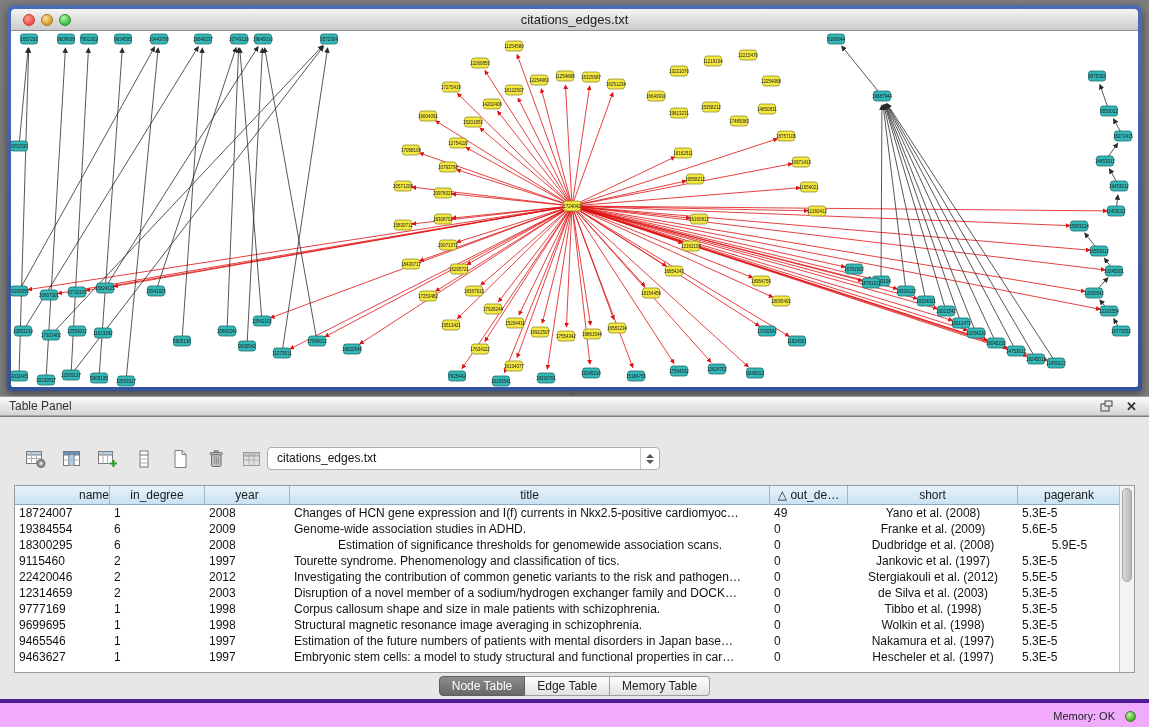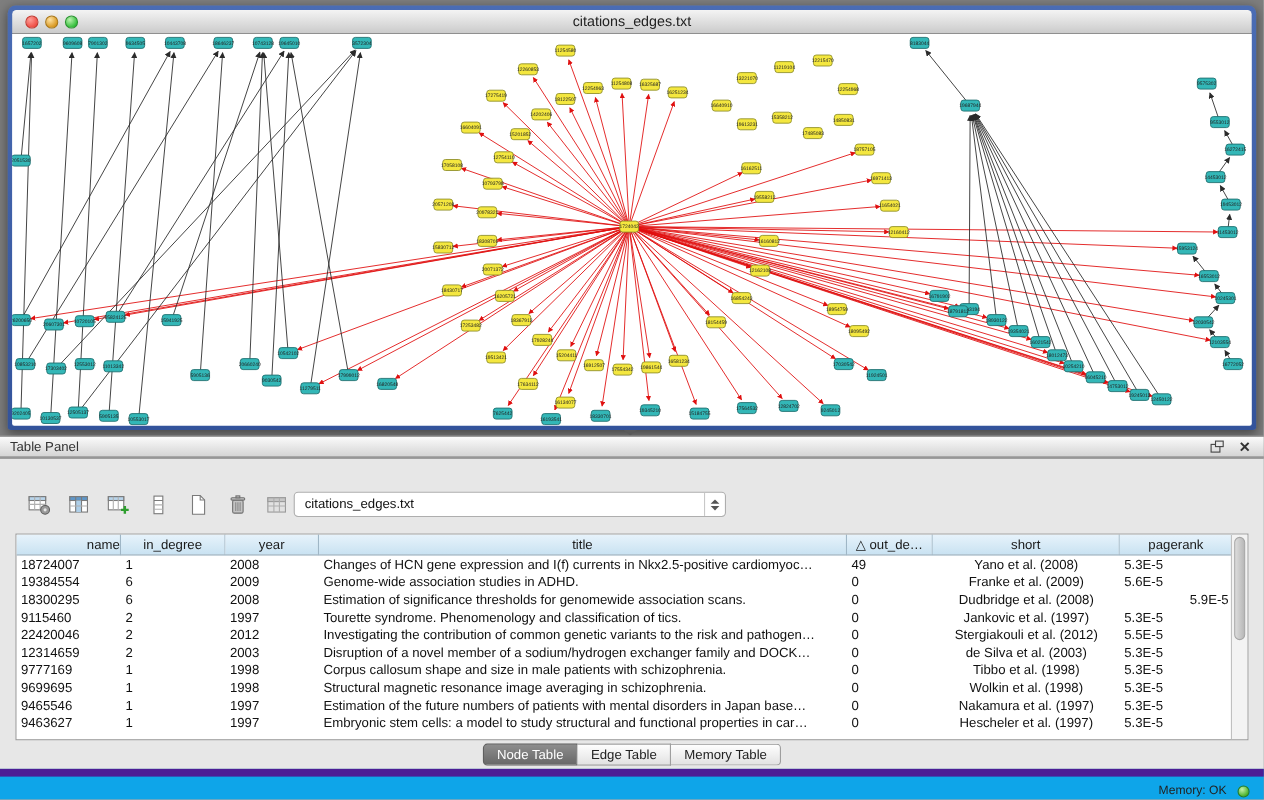--- a/index.html
+++ b/index.html
@@ -65,22 +65,22 @@
   .vthumb{position:absolute;left:2px;right:2px;top:2px;height:92px;border-radius:5px;
     background:linear-gradient(90deg,#dcdcdc,#b8b8b8);border:1px solid #a5a5a5;}
 
   .tabs{position:absolute;top:259px;left:0;width:100%;display:flex;justify-content:center;}
   .tab{height:20px;line-height:19px;padding:0 12px;font-size:12px;color:#222;
     background:linear-gradient(#fefefe,#e2e2e2);border:1px solid #9e9e9e;border-left:none;box-sizing:border-box;}
   .tab:first-child{border-left:1px solid #9e9e9e;border-radius:4px 0 0 4px;}
   .tab:last-child{border-radius:0 4px 4px 0;}
   .tab.selected{background:linear-gradient(#8d8d8d,#686868);color:#fff;border-color:#5f5f5f;}
 
-  .statusbar{position:absolute;bottom:0;left:0;width:100%;height:28px;background:#0ea5e9;
-    border-top:7px solid #4c1d95;box-sizing:border-box;}
+  .statusbar{position:absolute;bottom:0;left:0;width:100%;height:28px;background:#f0abfc;
+    border-top:4px solid #4c1d95;box-sizing:border-box;}
   .mem-label{position:absolute;right:34px;top:0;line-height:26px;font-size:11px;color:#222;}
   .mem-dot{position:absolute;right:13px;top:8px;width:11px;height:11px;border-radius:50%;
     background:radial-gradient(circle at 35% 30%,#c4f2ab,#4db32e 70%);border:1px solid #2e7d1d;box-sizing:border-box;}
 </style>
 </head>
 <body>
 
 <div class="stage">
 
   <div class="net-window">
@@ -829,24 +829,24 @@
             <div class="tcell" style="width: 85px; text-align: left;">2009</div>
             <div class="tcell" style="width: 480px; text-align: left;">Genome-wide association studies in ADHD.</div>
             <div class="tcell" style="width: 78px; text-align: left;">0</div>
             <div class="tcell" style="width: 170px; text-align: center;">Franke et al. (2009)</div>
             <div class="tcell" style="width: 103px; text-align: left;">5.6E-5</div>
           </div>
           <div class="trow">
             <div class="tcell" style="width: 95px; text-align: left;">18300295</div>
             <div class="tcell" style="width: 95px; text-align: left;">6</div>
             <div class="tcell" style="width: 85px; text-align: left;">2008</div>
-            <div class="tcell" style="width: 480px; text-align: left;">Estimation of significance thresholds for genomewide association scans.</div>
+            <div class="tcell" style="width: 480px; text-align: center;">Estimation of significance thresholds for genomewide association scans.</div>
             <div class="tcell" style="width: 78px; text-align: left;">0</div>
             <div class="tcell" style="width: 170px; text-align: center;">Dudbridge et al. (2008)</div>
-            <div class="tcell" style="width: 103px; text-align: right;">5.9E-5</div>
+            <div class="tcell" style="width: 103px; text-align: center;">5.9E-5</div>
           </div>
           <div class="trow">
             <div class="tcell" style="width: 95px; text-align: left;">9115460</div>
             <div class="tcell" style="width: 95px; text-align: left;">2</div>
             <div class="tcell" style="width: 85px; text-align: left;">1997</div>
             <div class="tcell" style="width: 480px; text-align: left;">Tourette syndrome. Phenomenology and classification of tics.</div>
             <div class="tcell" style="width: 78px; text-align: left;">0</div>
             <div class="tcell" style="width: 170px; text-align: center;">Jankovic et al. (1997)</div>
             <div class="tcell" style="width: 103px; text-align: left;">5.3E-5</div>
           </div>

